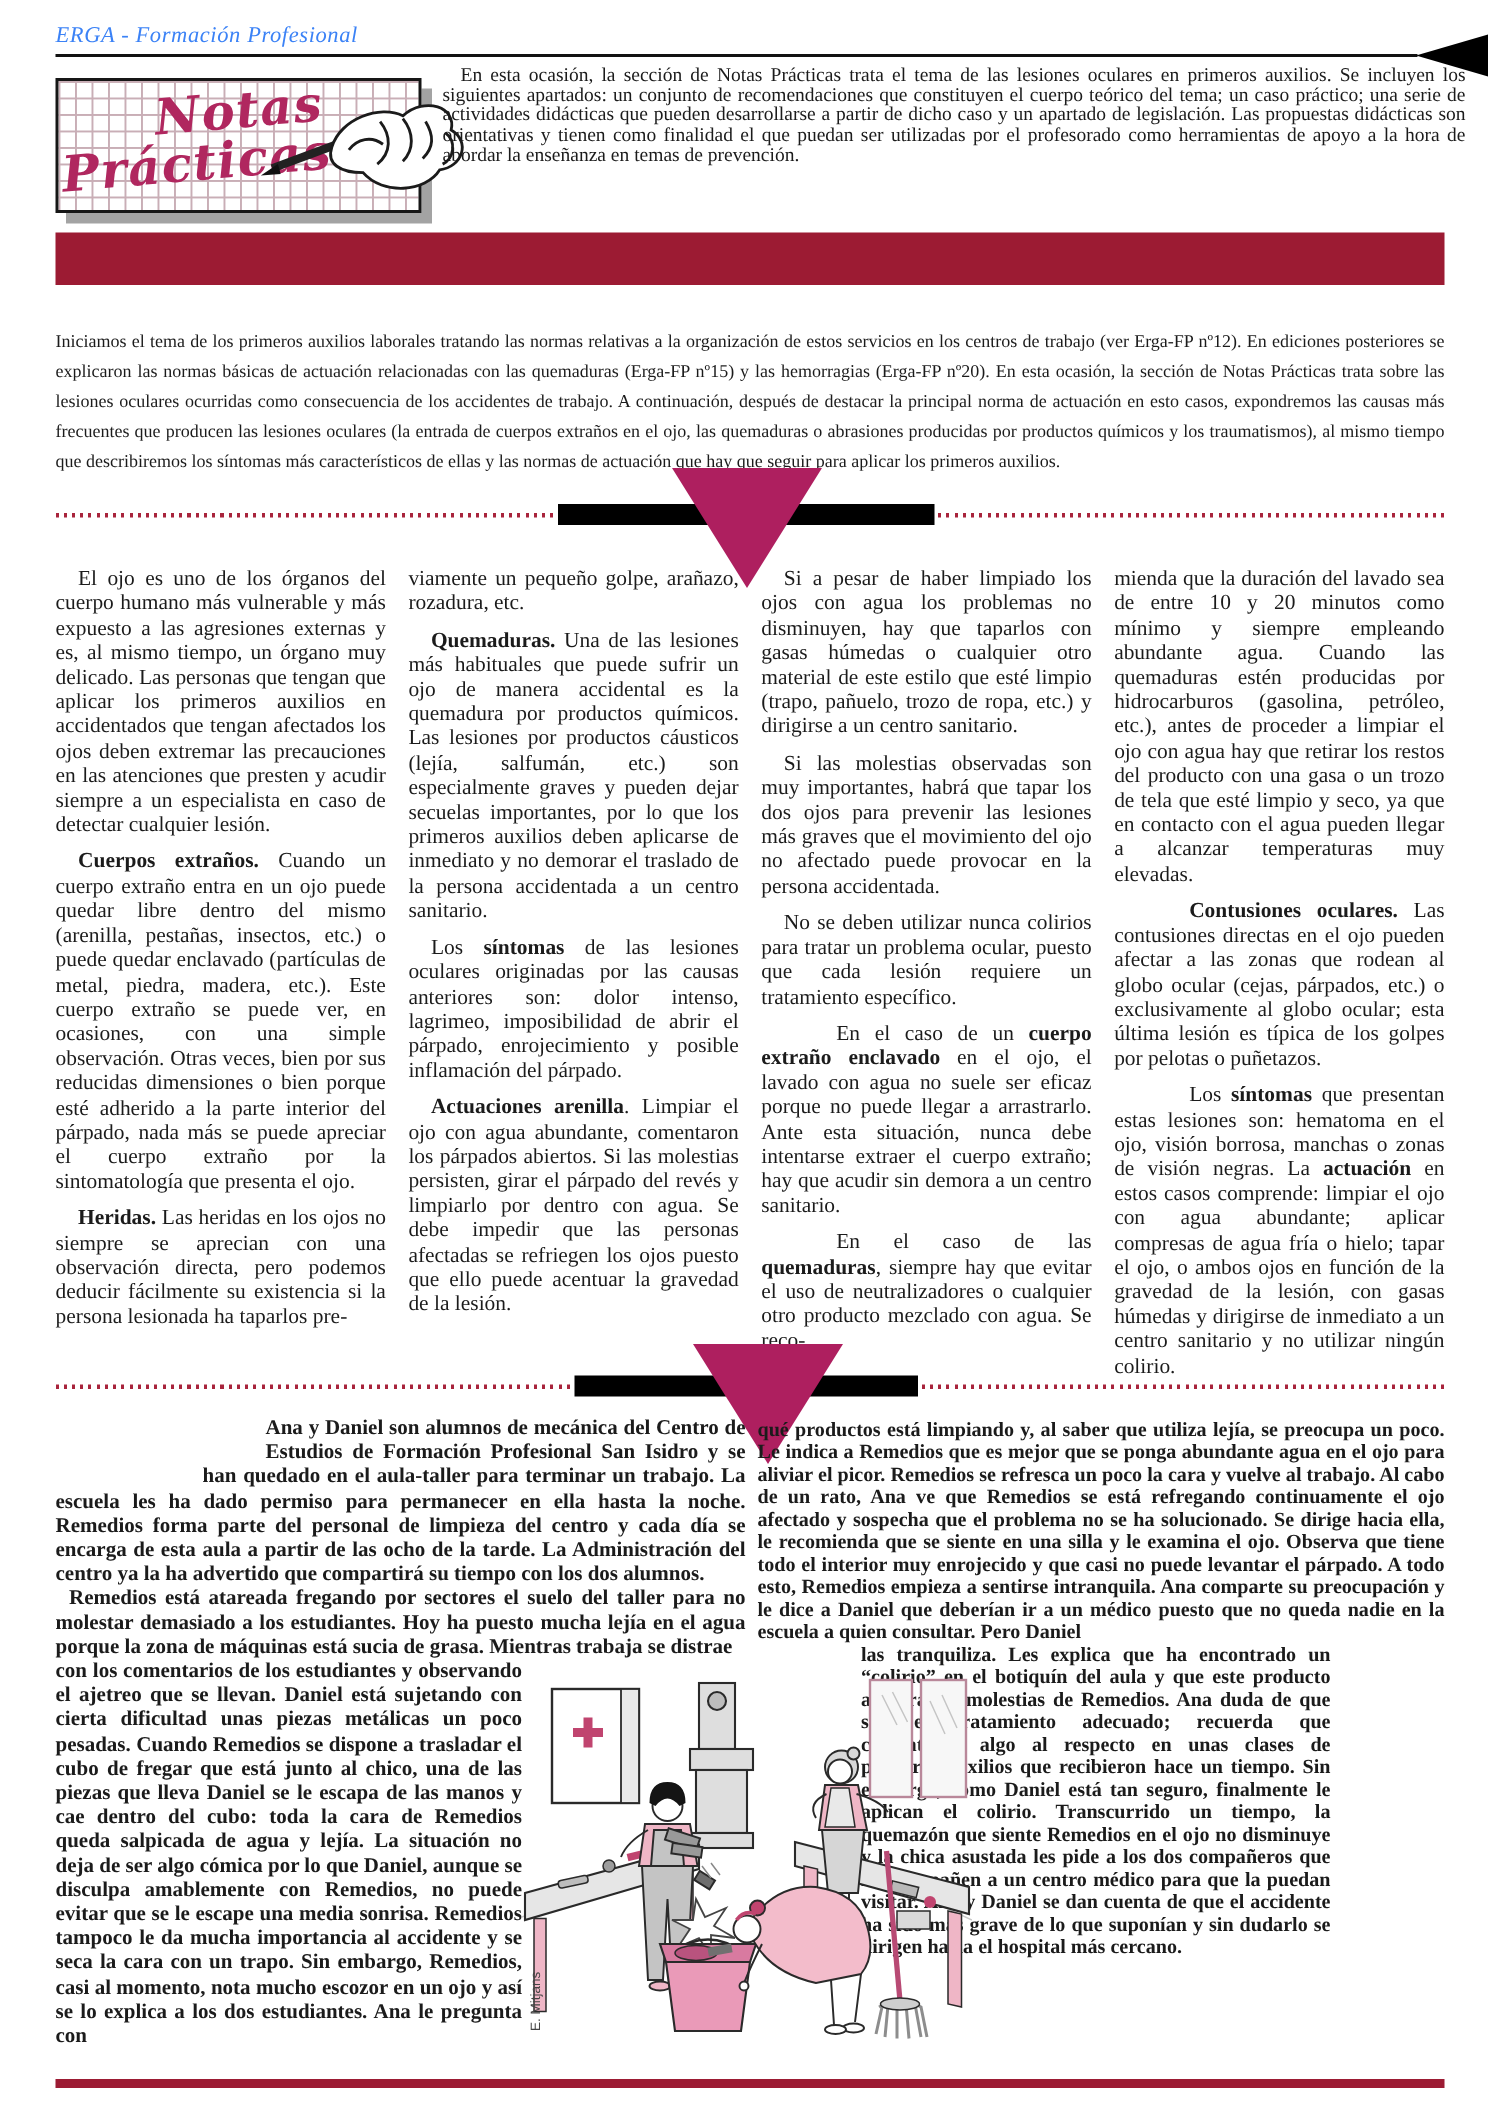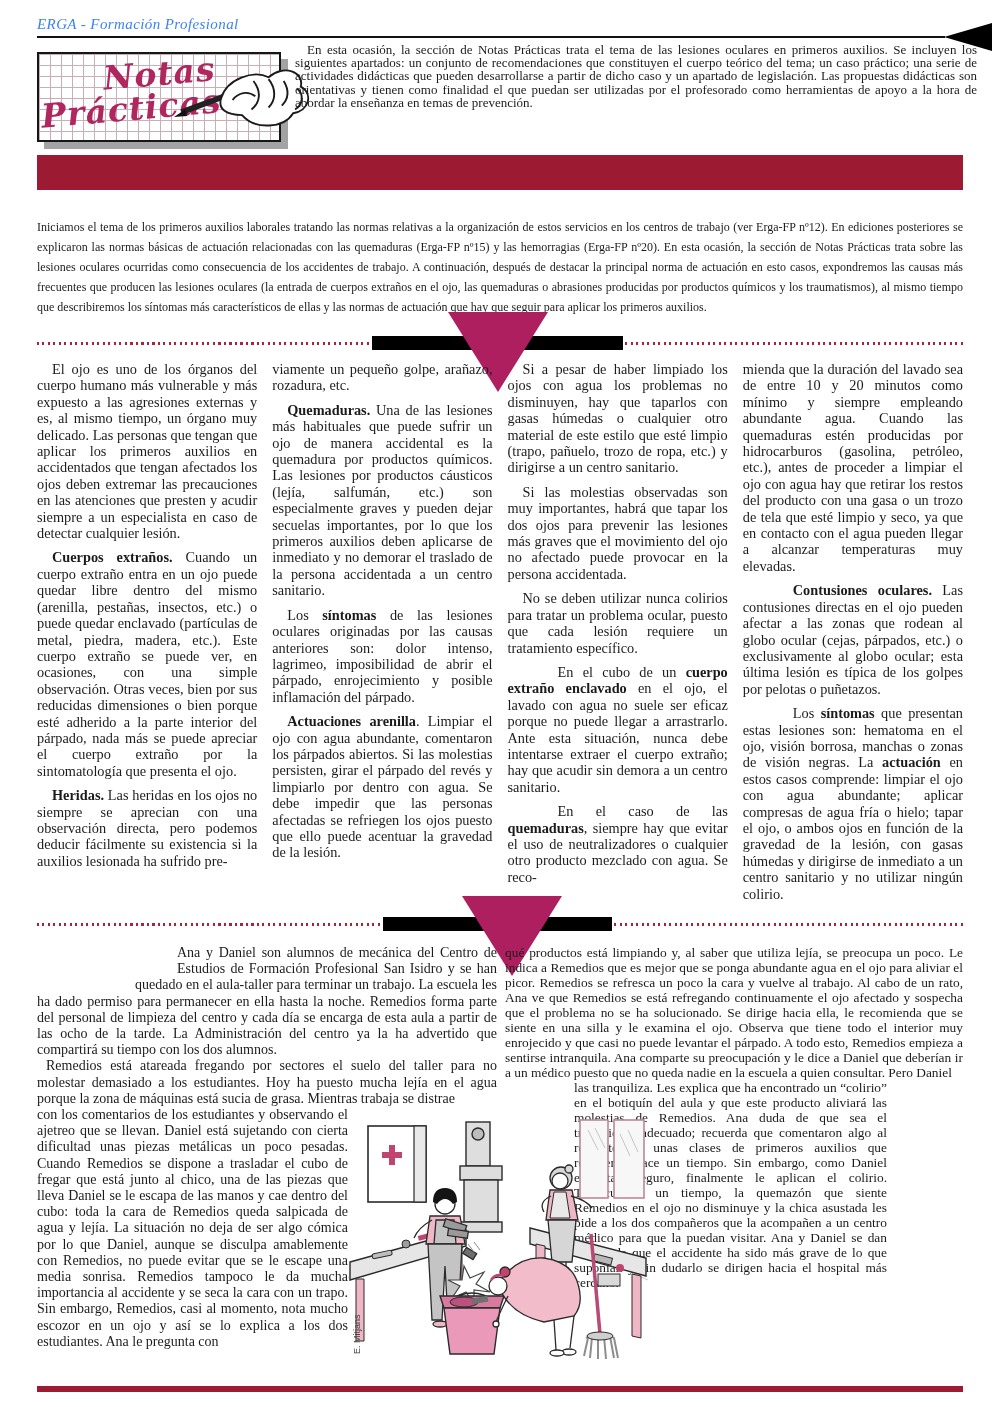--- a/index.html
+++ b/index.html
@@ -32,28 +32,28 @@
   
   .dotline{height:3px;width:926px;left:37px;
     background:repeating-linear-gradient(90deg,#a8243c 0 2px,transparent 2px 5.5px);}
   .dot1{top:342px;} .dot2{top:923px;}
   .blackbar{height:14px;background:#000;}
   .bar1{left:372px;top:336px;width:251px;} .bar2{left:383px;top:917px;width:229px;}
   .tri{width:0;height:0;border-left:50px solid transparent;border-right:50px solid transparent;
     border-top:80px solid #ae1f5f;}
   .tri1{left:448px;top:312px;} .tri2{left:462px;top:896px;}
   
-  .cols{left:37px;top:361px;width:926px;display:grid;grid-template-columns:repeat(4,1fr);
+  .cols{left:37px;top:378px;width:926px;display:grid;grid-template-columns:repeat(4,1fr);
     column-gap:15px;font-size:14.3px;line-height:16.4px;text-align:justify;}
   .cols p{margin:0 0 8px;}
   .tin{text-indent:15px;} .tin-lg{text-indent:50px;}
   .bold{font-weight:bold;}
   
   .case{text-align:justify;}
-  .case p{margin:0;}
+  .case p{margin:0;font-weight:bold;}
   .case-left{left:37px;top:945px;width:460px;font-size:14px;line-height:16.2px;}
   .case-right{left:505px;top:945px;width:458px;font-size:13.4px;line-height:15px;}
   .case-left .partB{width:311px;}
   .case-right .partB{width:313px;margin-left:69px;}
   .ind-s{text-indent:9px;}
   .stair{float:left;height:17px;} .stair1{width:140px;} .stair2{width:98px;clear:left;}
   
   .illus{left:348px;top:1116px;width:300px;height:247px;}
   
   .bottom-rule{left:37px;top:1386px;width:926px;height:6px;background:#9c1b33;}
@@ -92,33 +92,33 @@
   <p class="abs lead">Iniciamos el tema de los primeros auxilios laborales tratando las normas relativas a la organización de estos servicios en los centros de trabajo (ver Erga-FP nº12). En ediciones posteriores se explicaron las normas básicas de actuación relacionadas con las quemaduras (Erga-FP nº15) y las hemorragias (Erga-FP nº20). En esta ocasión, la sección de Notas Prácticas trata sobre las lesiones oculares ocurridas como consecuencia de los accidentes de trabajo. A continuación, después de destacar la principal norma de actuación en esto casos, expondremos las causas más frecuentes que producen las lesiones oculares (la entrada de cuerpos extraños en el ojo, las quemaduras o abrasiones producidas por productos químicos y los traumatismos), al mismo tiempo que describiremos los síntomas más característicos de ellas y las normas de actuación que hay que seguir para aplicar los primeros auxilios.</p>
 
   <div class="abs dotline dot1"></div>
   <div class="abs blackbar bar1"></div>
   <div class="abs tri tri1"></div>
 
   <div class="abs cols">
     <div>
       <p class="tin"><span>El ojo es uno de los órganos del cuerpo humano más vulnerable y más expuesto a las agresiones externas y es, al mismo tiempo, un órgano muy delicado. Las personas que tengan que aplicar los primeros auxilios en accidentados que tengan afectados los ojos deben extremar las precauciones en las atenciones que presten y acudir siempre a un especialista en caso de detectar cualquier lesión.</span></p>
       <p class="tin"><span class="bold">Cuerpos extraños.</span><span> Cuando un cuerpo extraño entra en un ojo puede quedar libre dentro del mismo (arenilla, pestañas, insectos, etc.) o puede quedar enclavado (partículas de metal, piedra, madera, etc.). Este cuerpo extraño se puede ver, en ocasiones, con una simple observación. Otras veces, bien por sus reducidas dimensiones o bien porque esté adherido a la parte interior del párpado, nada más se puede apreciar el cuerpo extraño por la sintomatología que presenta el ojo.</span></p>
-      <p class="tin"><span class="bold">Heridas.</span><span> Las heridas en los ojos no siempre se aprecian con una observación directa, pero podemos deducir fácilmente su existencia si la auxilios lesionada ha sufrido pre-</span></p>
+      <p class="tin"><span class="bold">Heridas.</span><span> Las heridas en los ojos no siempre se aprecian con una observación directa, pero podemos deducir fácilmente su existencia si la persona lesionada ha taparlos pre-</span></p>
     </div>
     <div>
       <p><span>viamente un pequeño golpe, arañazo, rozadura, etc.</span></p>
       <p class="tin"><span class="bold">Quemaduras.</span><span> Una de las lesiones más habituales que puede sufrir un ojo de manera accidental es la quemadura por productos químicos. Las lesiones por productos cáusticos (lejía, salfumán, etc.) son especialmente graves y pueden dejar secuelas importantes, por lo que los primeros auxilios deben aplicarse de inmediato y no demorar el traslado de la persona accidentada a un centro sanitario.</span></p>
       <p class="tin"><span>Los </span><span class="bold">síntomas</span><span> de las lesiones oculares originadas por las causas anteriores son: dolor intenso, lagrimeo, imposibilidad de abrir el párpado, enrojecimiento y posible inflamación del párpado.</span></p>
       <p class="tin"><span class="bold">Actuaciones arenilla</span><span>. Limpiar el ojo con agua abundante, comentaron los párpados abiertos. Si las molestias persisten, girar el párpado del revés y limpiarlo por dentro con agua. Se debe impedir que las personas afectadas se refriegen los ojos puesto que ello puede acentuar la gravedad de la lesión.</span></p>
     </div>
     <div>
       <p class="tin"><span>Si a pesar de haber limpiado los ojos con agua los problemas no disminuyen, hay que taparlos con gasas húmedas o cualquier otro material de este estilo que esté limpio (trapo, pañuelo, trozo de ropa, etc.) y dirigirse a un centro sanitario.</span></p>
       <p class="tin"><span>Si las molestias observadas son muy importantes, habrá que tapar los dos ojos para prevenir las lesiones más graves que el movimiento del ojo no afectado puede provocar en la persona accidentada.</span></p>
       <p class="tin"><span>No se deben utilizar nunca colirios para tratar un problema ocular, puesto que cada lesión requiere un tratamiento específico.</span></p>
-      <p class="tin-lg"><span>En el cubo de un </span><span class="bold">cuerpo extraño enclavado</span><span> en el ojo, el lavado con agua no suele ser eficaz porque no puede llegar a arrastrarlo. Ante esta situación, nunca debe intentarse extraer el cuerpo extraño; hay que acudir sin demora a un centro sanitario.</span></p>
+      <p class="tin-lg"><span>En el caso de un </span><span class="bold">cuerpo extraño enclavado</span><span> en el ojo, el lavado con agua no suele ser eficaz porque no puede llegar a arrastrarlo. Ante esta situación, nunca debe intentarse extraer el cuerpo extraño; hay que acudir sin demora a un centro sanitario.</span></p>
       <p class="tin-lg"><span>En el caso de las </span><span class="bold">quemaduras</span><span>, siempre hay que evitar el uso de neutralizadores o cualquier otro producto mezclado con agua. Se reco-</span></p>
     </div>
     <div>
       <p><span>mienda que la duración del lavado sea de entre 10 y 20 minutos como mínimo y siempre empleando abundante agua. Cuando las quemaduras estén producidas por hidrocarburos (gasolina, petróleo, etc.), antes de proceder a limpiar el ojo con agua hay que retirar los restos del producto con una gasa o un trozo de tela que esté limpio y seco, ya que en contacto con el agua pueden llegar a alcanzar temperaturas muy elevadas.</span></p>
       <p class="tin-lg"><span class="bold">Contusiones oculares.</span><span> Las contusiones directas en el ojo pueden afectar a las zonas que rodean al globo ocular (cejas, párpados, etc.) o exclusivamente al globo ocular; esta última lesión es típica de los golpes por pelotas o puñetazos.</span></p>
       <p class="tin-lg"><span>Los </span><span class="bold">síntomas</span><span> que presentan estas lesiones son: hematoma en el ojo, visión borrosa, manchas o zonas de visión negras. La </span><span class="bold">actuación</span><span> en estos casos comprende: limpiar el ojo con agua abundante; aplicar compresas de agua fría o hielo; tapar el ojo, o ambos ojos en función de la gravedad de la lesión, con gasas húmedas y dirigirse de inmediato a un centro sanitario y no utilizar ningún colirio.</span></p>
     </div>
   </div>
 
   <div class="abs dotline dot2"></div>

